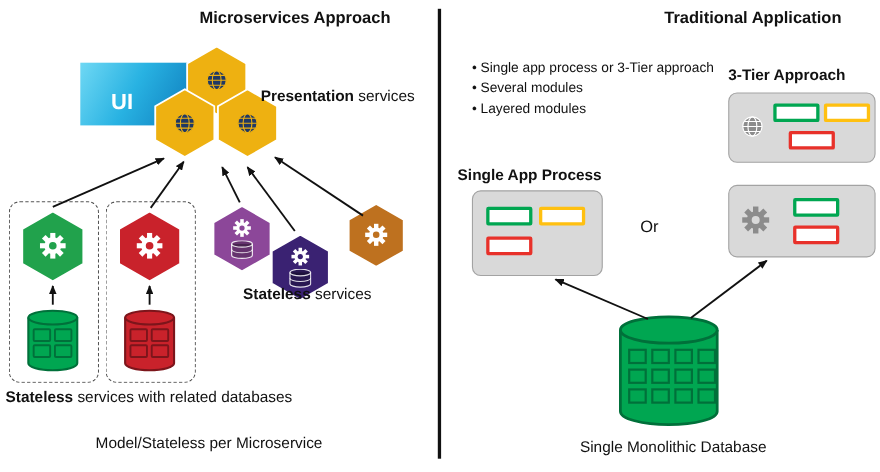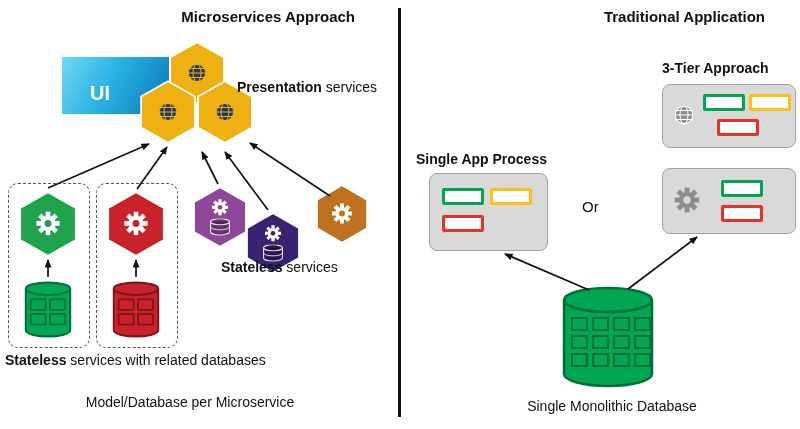--- a/index.html
+++ b/index.html
@@ -64,21 +64,21 @@
       <symbol id="minidb-sym" viewBox="0 0 26 22">
         <path d="M1,4 V17 A12,3.8 0 0 0 25,17 V4" fill="var(--db-fill,rgba(0,0,0,.3))" stroke="var(--db-line,#fff)" stroke-width="1.4"></path>
         <ellipse cx="13" cy="4" rx="12" ry="3.8" fill="var(--db-fill,rgba(0,0,0,.3))" stroke="var(--db-line,#fff)" stroke-width="1.4"></ellipse>
         <path d="M1,10.5 A12,3.8 0 0 0 25,10.5" fill="none" stroke="var(--db-line,#fff)" stroke-width="1.2"></path>
       </symbol>
     </defs>
   </svg>
 
   <div class="abs title" style="left:25px;top:8px;width:330px">Microservices Approach</div>
 
-  <div class="abs uibox" style="left:62px;top:57px;width:107px;height:57px">
+  <div class="abs uibox" style="left:73px;top:57px;width:107px;height:57px">
     <span>UI</span>
   </div>
 
   <svg class="abs" style="left:169px;top:41px" width="56" height="64" viewBox="0 0 100 114">
     <use href="#hex-sym" width="100" height="114" style="--hex-fill:var(--gold)"></use>
     <use href="#globe-sym" x="27" y="34" width="46" height="46" style="--globe-fill:var(--navy);--globe-line:var(--gold)"></use>
   </svg>
   <svg class="abs" style="left:140px;top:80px" width="56" height="64" viewBox="0 0 100 114">
     <use href="#hex-sym" width="100" height="114" style="--hex-fill:var(--gold)"></use>
     <use href="#globe-sym" x="27" y="34" width="46" height="46" style="--globe-fill:var(--navy);--globe-line:var(--gold)"></use>
@@ -127,26 +127,31 @@
   </svg>
 
   <div class="abs lbl" style="left:221px;top:259px">
     <b>Stateless</b><span> services</span>
   </div>
 
   <div class="abs lbl" style="left:5px;top:352px">
     <b>Stateless</b><span> services with related databases</span>
   </div>
 
-  <div class="abs caption" style="left:25px;top:394px;width:330px">Model/Database per Microservice</div>
+  <div class="abs caption" style="left:25px;top:394px;width:330px">Model/Stateless per Microservice</div>
 
   <div class="abs divider" style="left:398px;top:8px;height:409px"></div>
 
   <div class="abs title" style="left:435px;top:8px;width:330px">Traditional Application</div>
 
+  <div class="abs" style="left:429px;top:52px">
+    <div class="bullet-line">• Single app process or 3-Tier approach</div>
+    <div class="bullet-line">• Several modules</div>
+    <div class="bullet-line">• Layered modules</div>
+  </div>
 
   <div class="abs boldlbl" style="left:662px;top:60px;width:132px;">3-Tier Approach</div>
 
   <div class="abs graybox" style="left:662px;top:84px;width:132px;height:62px">
     <svg class="abs" style="left:8px;top:17px" width="26" height="26" viewBox="0 0 40 40">
       <use href="#globe-sym" width="40" height="40" style="--globe-fill:var(--icon_gray);--globe-line:#fff"></use>
     </svg>
     <div class="mod" style="left:40px;top:9px;border-color:var(--rect_green)"></div>
     <div class="mod" style="left:86px;top:9px;border-color:var(--rect_yellow)"></div>
     <div class="mod" style="left:54px;top:34px;border-color:var(--rect_red)"></div>

